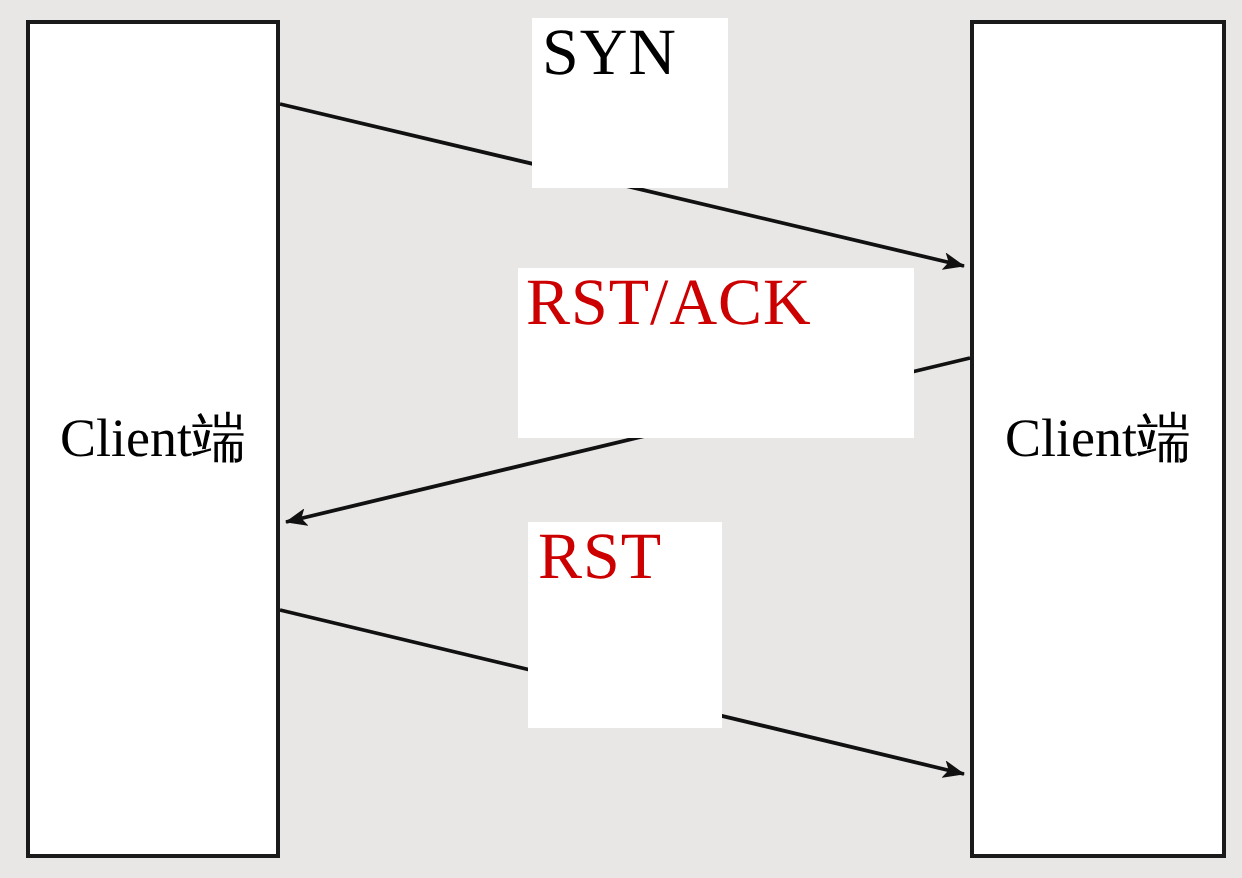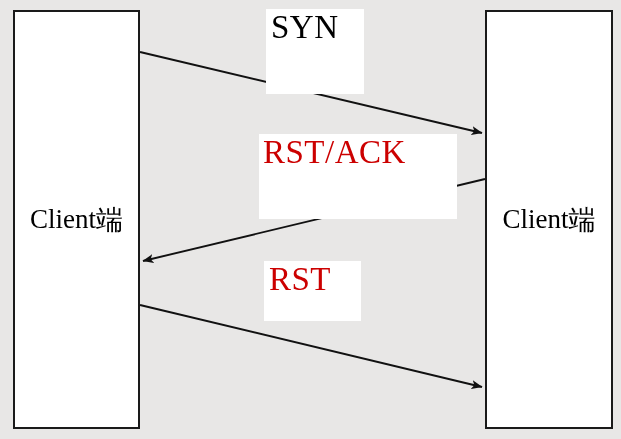--- a/index.html
+++ b/index.html
@@ -81,21 +81,21 @@
     width: 198px;
     height: 85px;
     color: #cc0000;
     padding-left: 4px;
     margin-left: 28px;
   }
   #label-rst {
     left: 264px;
     top: 261px;
     width: 97px;
-    height: 60px;
+    height: 103px;
     color: #cc0000;
     padding-left: 5px;
   }
   #arrow-layer {
     position: absolute;
     left: 0;
     top: 0;
     width: 621px;
     height: 439px;
     pointer-events: none;

